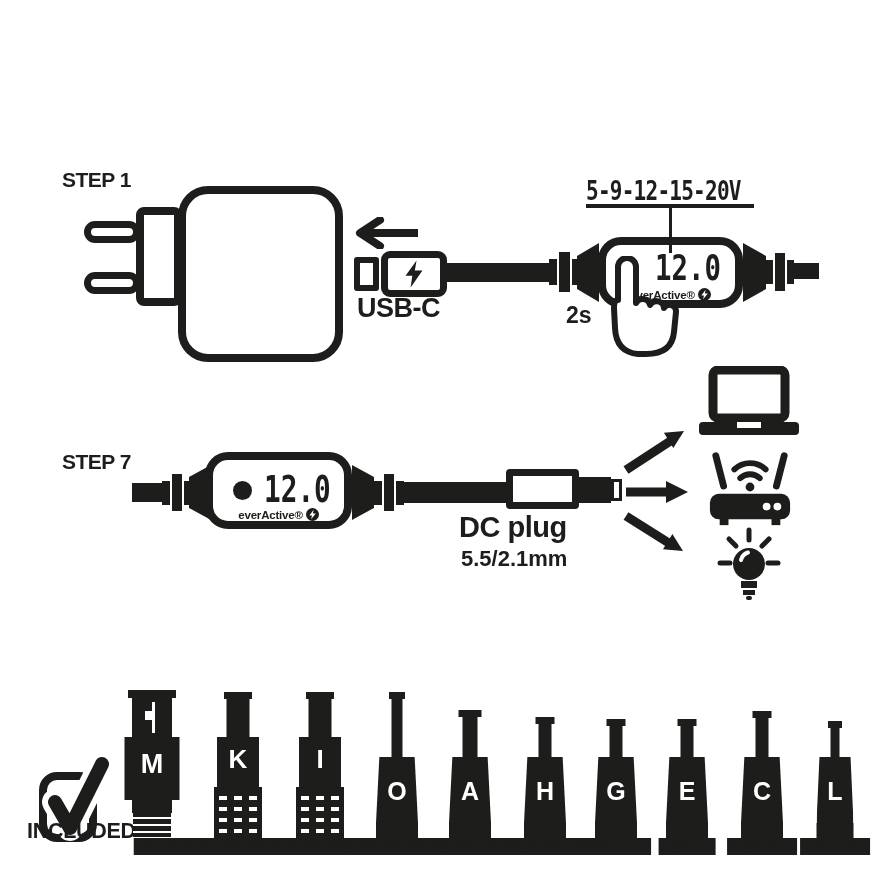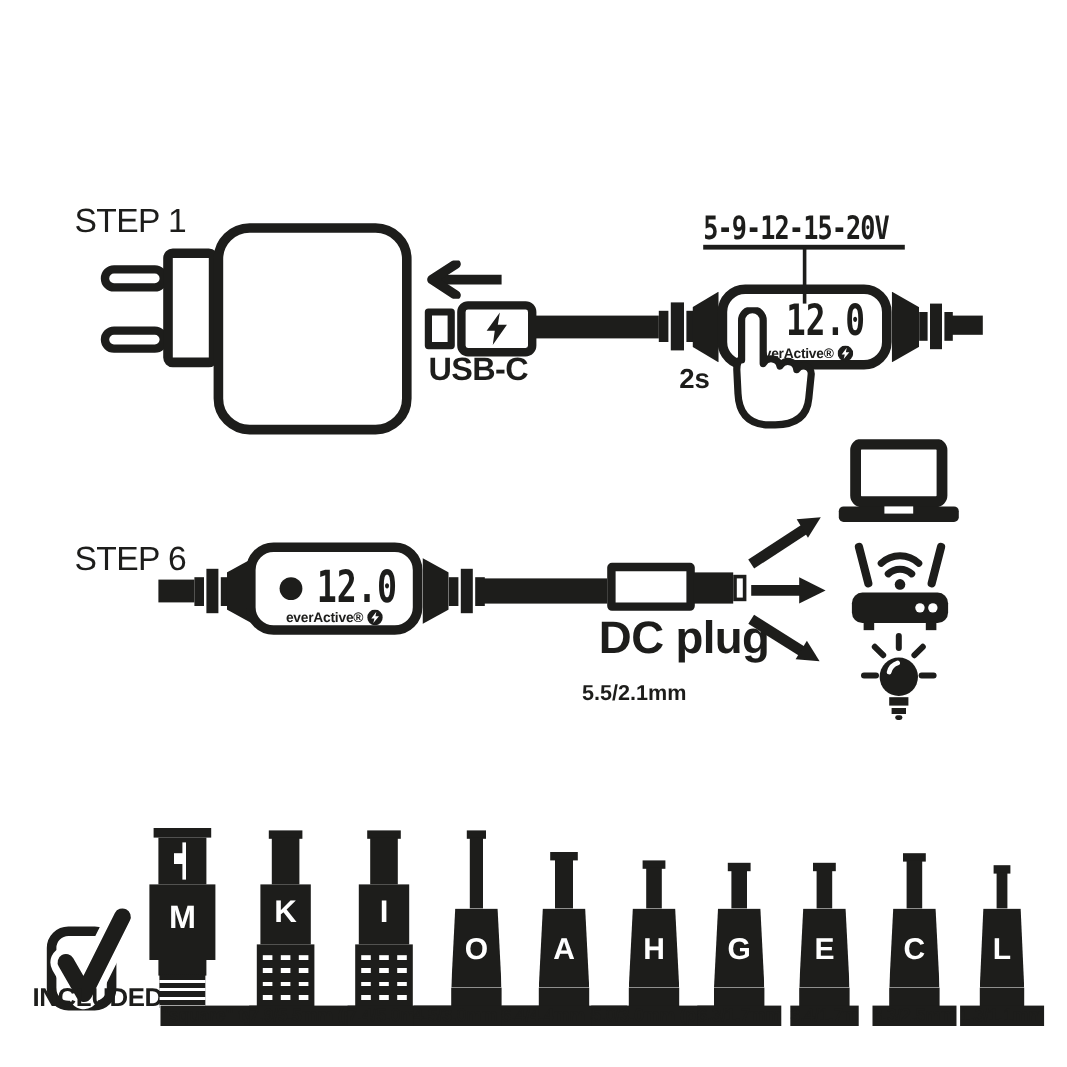--- a/index.html
+++ b/index.html
@@ -5,21 +5,21 @@
   :root { --ink:#1d1d1b; }
   * { margin:0; padding:0; box-sizing:border-box; }
   html,body { background:#fff; }
   .canvas {
     position:relative; width:889px; height:889px; background:#fff;
     overflow:hidden; color:var(--ink);
     font-family:"Liberation Sans", sans-serif;
   }
   .abs { position:absolute; }
   .ink { background:var(--ink); }
-  .step-label { font-weight:normal; font-size:28px; letter-spacing:-0.5px; }
+  .step-label { font-weight:bold; font-size:21px; letter-spacing:-0.5px; }
   .seg { font-family:"DejaVu Sans Mono", monospace; font-weight:bold; }
 
   
   .prong { left:84px; width:56px; height:22px; border:7px solid var(--ink); border-radius:11px; background:#fff; }
   .adapter { left:136px; top:207px; width:46px; height:99px; border:8px solid var(--ink); border-radius:8px; background:#fff; }
   .charger-body { left:178px; top:186px; width:165px; height:176px; border:8px solid var(--ink); border-radius:30px; background:#fff; }
 
   .usb-tip { left:354px; top:257px; width:25px; height:34px; border:6px solid var(--ink); border-radius:3px; background:#fff; }
   .usb-conn { left:381px; top:251px; width:66px; height:46px; border:7px solid var(--ink); border-radius:9px; background:#fff;
               display:flex; align-items:center; justify-content:center; }
@@ -40,22 +40,22 @@
   .volt-underline { left:586px; top:204px; width:168px; height:3.5px; }
   .volt-line { left:669px; top:207px; width:3px; height:46px; z-index:6; }
 
   .val1 { left:655px; top:247px; font-size:36px; transform:scaleX(0.76); transform-origin:0 0; }
   .val2 { left:264px; top:468px; font-size:37px; transform:scaleX(0.75); transform-origin:0 0; }
   .press { left:566px; top:302px; font-weight:bold; font-size:23px; }
 
   .dc-body { left:506px; top:469px; width:73px; height:40px; border:7px solid var(--ink); border-radius:4px; background:#fff; }
   .dc-barrel { left:578px; top:477px; width:33px; height:26px; }
   .dc-tipseg { left:611px; top:479px; width:11px; height:22px; border:3.5px solid var(--ink); background:#fff; }
-  .dc-label { left:459px; top:511px; font-weight:bold; font-size:38px; letter-spacing:-0.5px;margin-left:40px; }
-  .dc-size  { left:461px; top:567px; font-weight:bold; font-size:18px;margin-left:24px; }
+  .dc-label { left:459px; top:511px; font-weight:bold; font-size:29px; letter-spacing:-0.5px; }
+  .dc-size  { left:461px; top:546px; font-weight:bold; font-size:22px; }
 
   .included-label { left:27px; top:819px; font-weight:bold; font-size:21.5px; letter-spacing:-0.3px; }
 
   
   .tips-row { position:absolute; left:0; top:688px; width:889px; height:170px; }
   .tip { position:absolute; width:56px; height:160px; }
   .tip > div { position:absolute; left:50%; transform:translateX(-50%); background:var(--ink); }
   .tip-cap   { top:var(--tt); width:19px; height:7px; }
   .tip-shaft { top:calc(var(--tt) + 6px); width:13px; height:calc(63px - var(--tt)); }
   .tip-mid   { display:none; }
@@ -162,21 +162,21 @@
       <div class="rb" style="width:10px;height:38px;"></div>
       <div class="rb" style="width:7px;height:24px;"></div>
   </div>
   <div class="abs cable" style="left:790px; top:263px; width:29px; height:16px;"></div>
 
   <div class="abs press">2s</div>
   <svg class="abs" style="left:586px; top:256px;" width="100" height="112" viewBox="0 0 92 112">
     <path d="M28 11 a9 9 0 0 1 18 0 L46 47 a7.5 7.5 0 0 1 14 2 a7.5 7.5 0 0 1 14 3 a6.5 6.5 0 0 1 12 4 L84 76 q-2 22 -28 22 l-8 0 q-22 -2 -23 -26 l-1 -20 q0 -8 4 -8 L28 44 Z" fill="#fff" stroke="#1d1d1b" stroke-width="6" stroke-linejoin="round"></path>
   </svg>
 
-  <div class="abs step-label" style="left:62px; top:450px;">STEP 6</div>
+  <div class="abs step-label" style="left:62px; top:450px;">STEP 7</div>
 
   <div class="abs cable" style="left:132px; top:483px; width:30px; height:19px;"></div>
   <div class="abs ribs" style="left:162px; top:474px; height:37px;">
     <div class="rb" style="width:8px;height:24px;"></div>
       <div class="rb" style="width:10px;height:37px;"></div>
       <div class="rb" style="width:8px;height:24px;"></div>
   </div>
   <div class="abs trapL" style="left:189px; top:465px; width:22px; height:55px;"></div>
 
   <div class="abs module" style="left:205px; top:452px; width:147px; height:77px;"></div>

